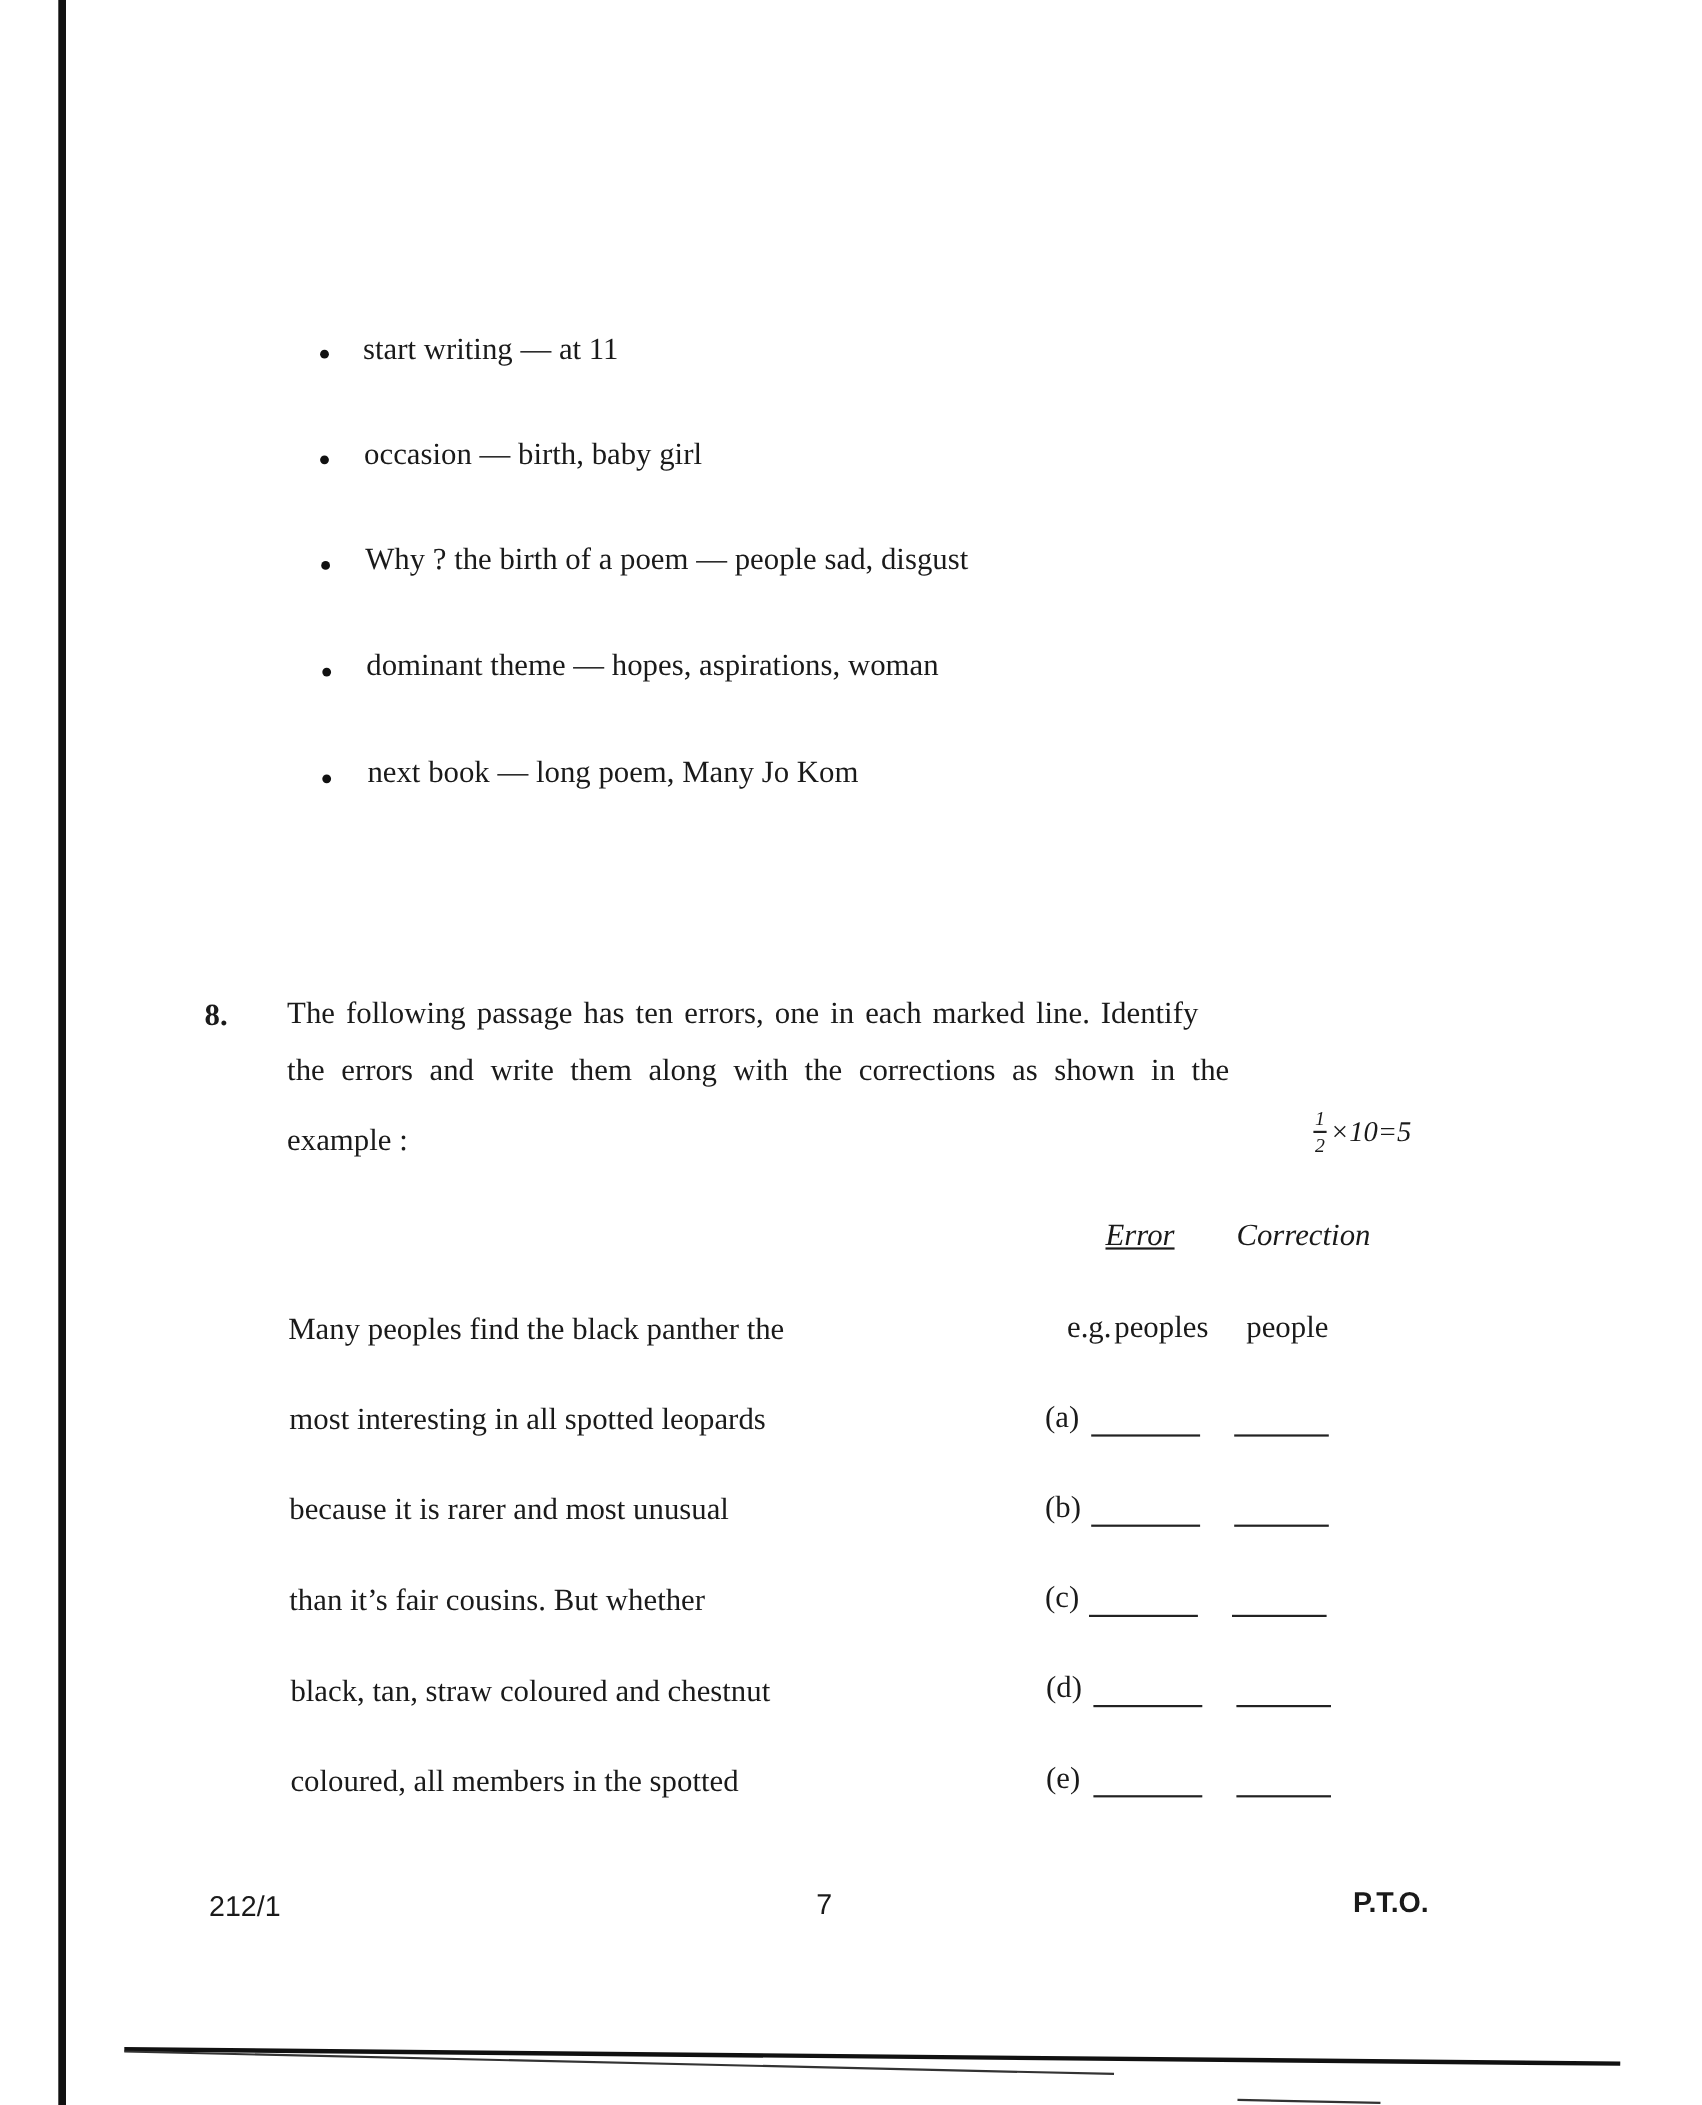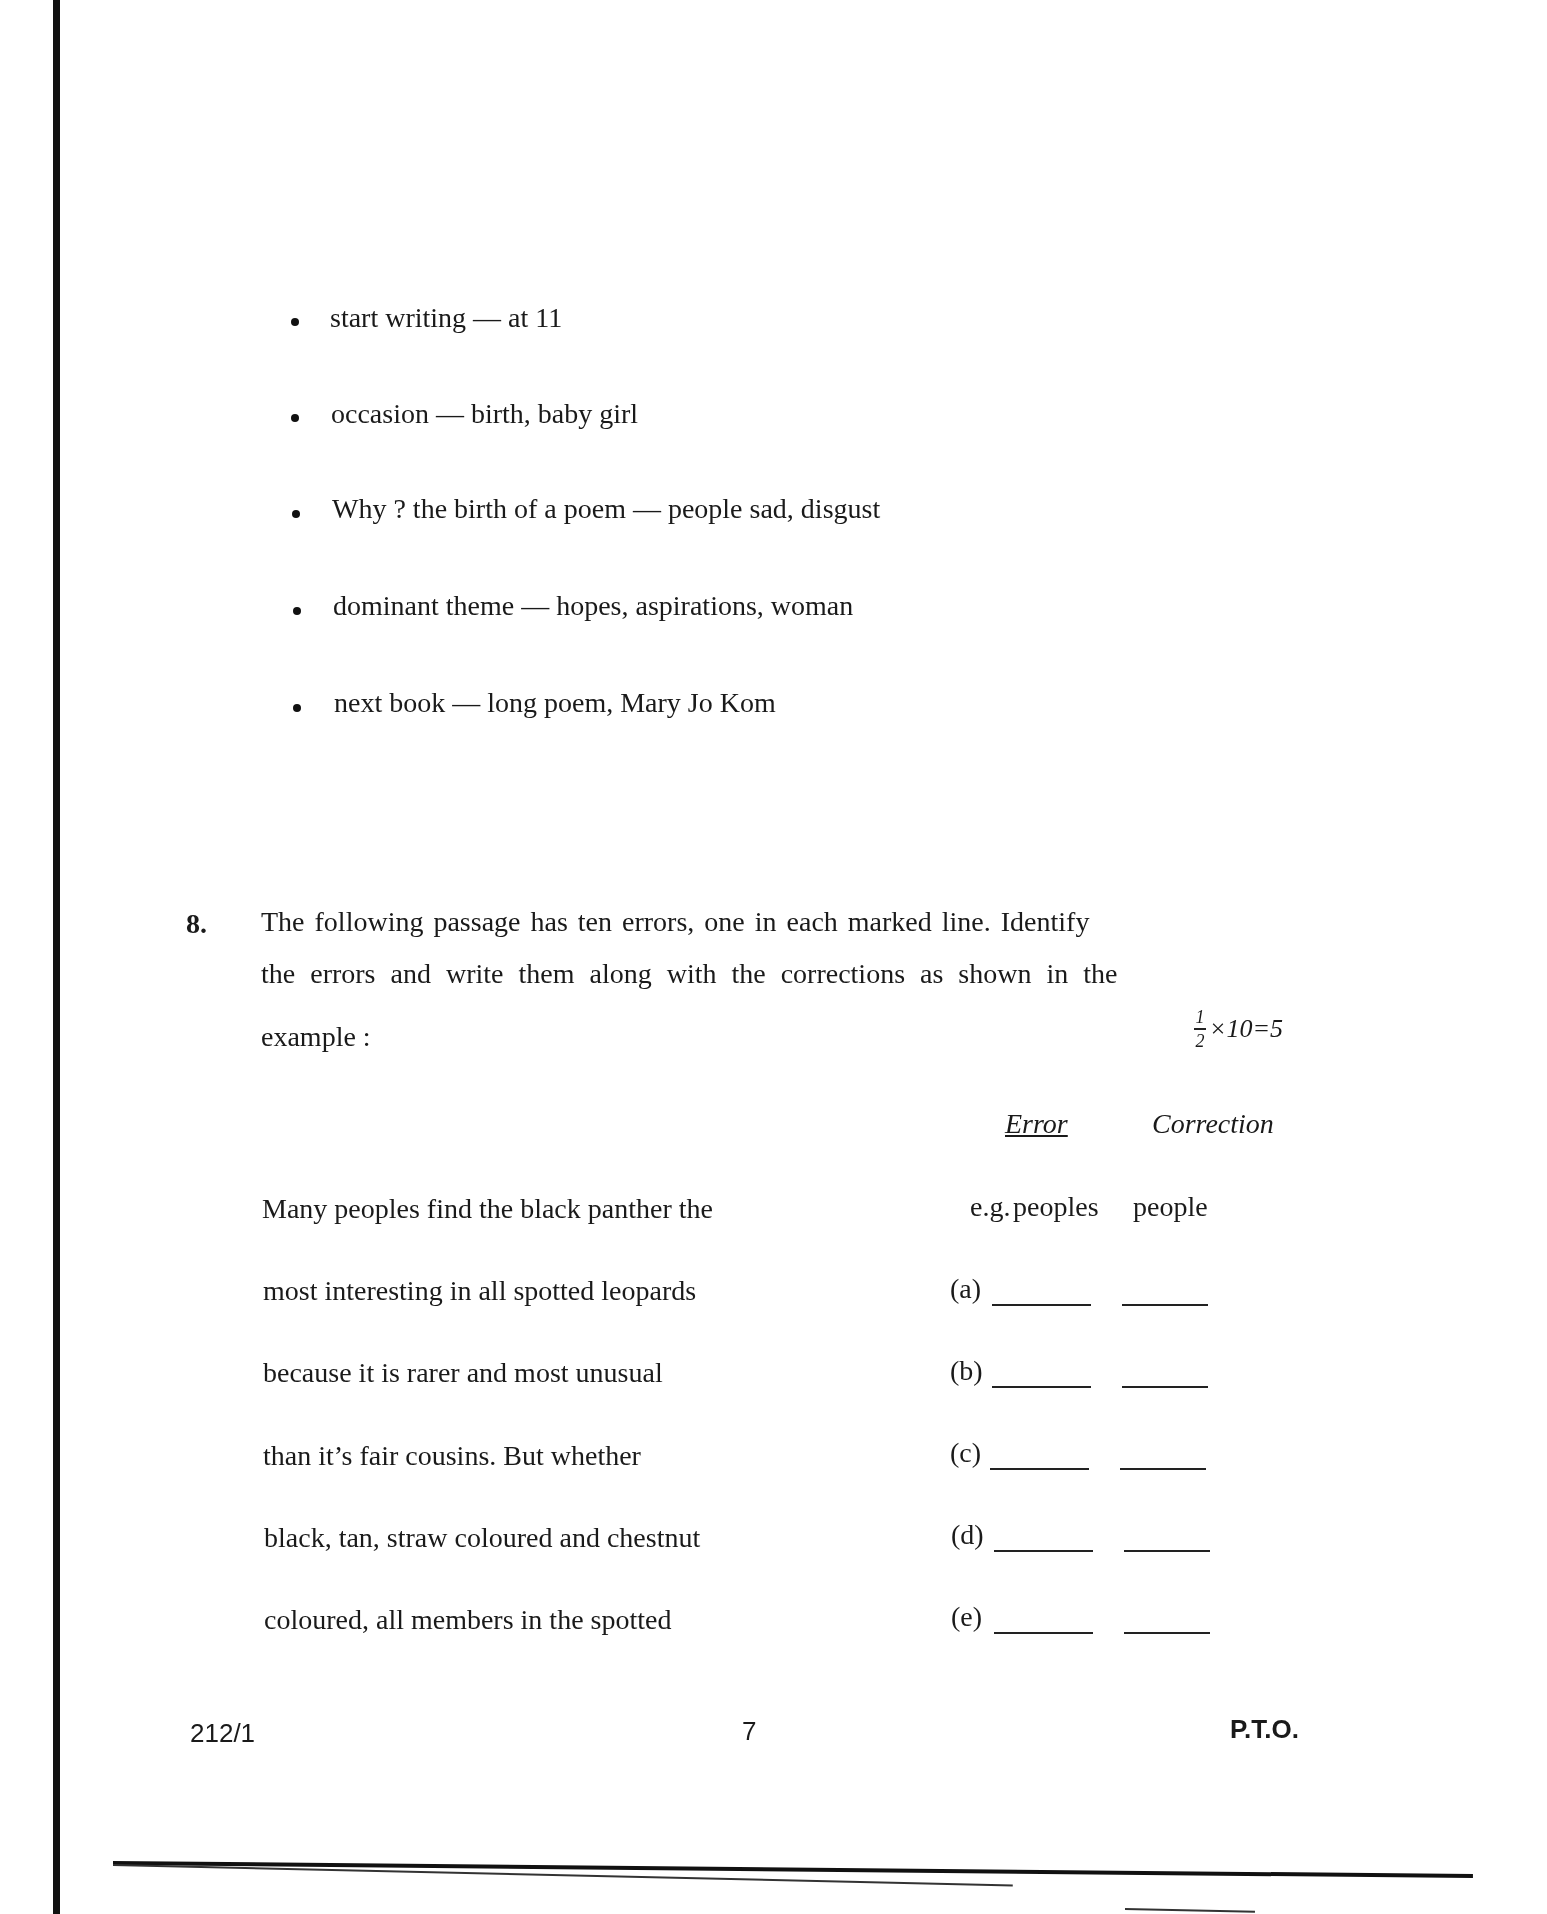--- a/index.html
+++ b/index.html
@@ -24,40 +24,40 @@
 <div>
   <div class="bullet" style="left:291px;top:318px;"></div>
   <div class="abs serif" style="left:330px;top:302px;">start writing — at 11</div>
   <div class="bullet" style="left:291px;top:414px;"></div>
   <div class="abs serif" style="left:331px;top:398px;">occasion — birth, baby girl</div>
   <div class="bullet" style="left:292px;top:510px;"></div>
   <div class="abs serif" style="left:332px;top:493px;">Why ? the birth of a poem — people sad, disgust</div>
   <div class="bullet" style="left:293px;top:607px;"></div>
   <div class="abs serif" style="left:333px;top:590px;">dominant theme — hopes, aspirations, woman</div>
   <div class="bullet" style="left:293px;top:704px;"></div>
-  <div class="abs serif" style="left:334px;top:687px;">next book — long poem, Mary Jo Kom</div>
+  <div class="abs serif" style="left:334px;top:687px;">next book — long poem, Many Jo Kom</div>
 </div>
 
 <div>
   <div class="abs serif" style="left:186px;top:908px;font-weight:bold;">8.</div>
   <div class="abs serif" style="left:261px;top:906px;word-spacing:3px;">The following passage has ten errors, one in each marked line. Identify</div>
   <div class="abs serif" style="left:261px;top:958px;word-spacing:8px;">the errors and write them along with the corrections as shown in the</div>
   <div class="abs serif" style="left:261px;top:1021px;">example :</div>
 
   <div class="frac" style="left:1194px;top:1008px;">
     <div class="f">
         <span>1</span>
         <div class="bar"></div>
         <span>2</span>
       </div>
     <span>×10=5</span>
   </div>
 
   <div class="abs serif ital" style="left:1005px;top:1108px;text-decoration:underline;">Error</div>
-  <div class="abs serif ital" style="left:1124px;top:1108px;margin-left:28px;">Correction</div>
+  <div class="abs serif ital" style="left:1124px;top:1108px;">Correction</div>
 
   <div class="abs serif" style="left:262px;top:1193px;">Many peoples find the black panther the</div>
   <div class="abs serif" style="left:947px;top:1191px;margin-left:23px;">e.g.</div>
   <div class="abs serif" style="left:1013px;top:1191px;">peoples</div>
   <div class="abs serif" style="left:1133px;top:1191px;">people</div>
 
   <div class="abs serif" style="left:263px;top:1275px;">most interesting in all spotted leopards</div>
   <div class="abs serif" style="left:950px;top:1273px;">(a)</div>
   <div class="blank" style="left:992px;top:1304px;width:99px;"></div>
   <div class="blank" style="left:1122px;top:1304px;width:86px;"></div>

